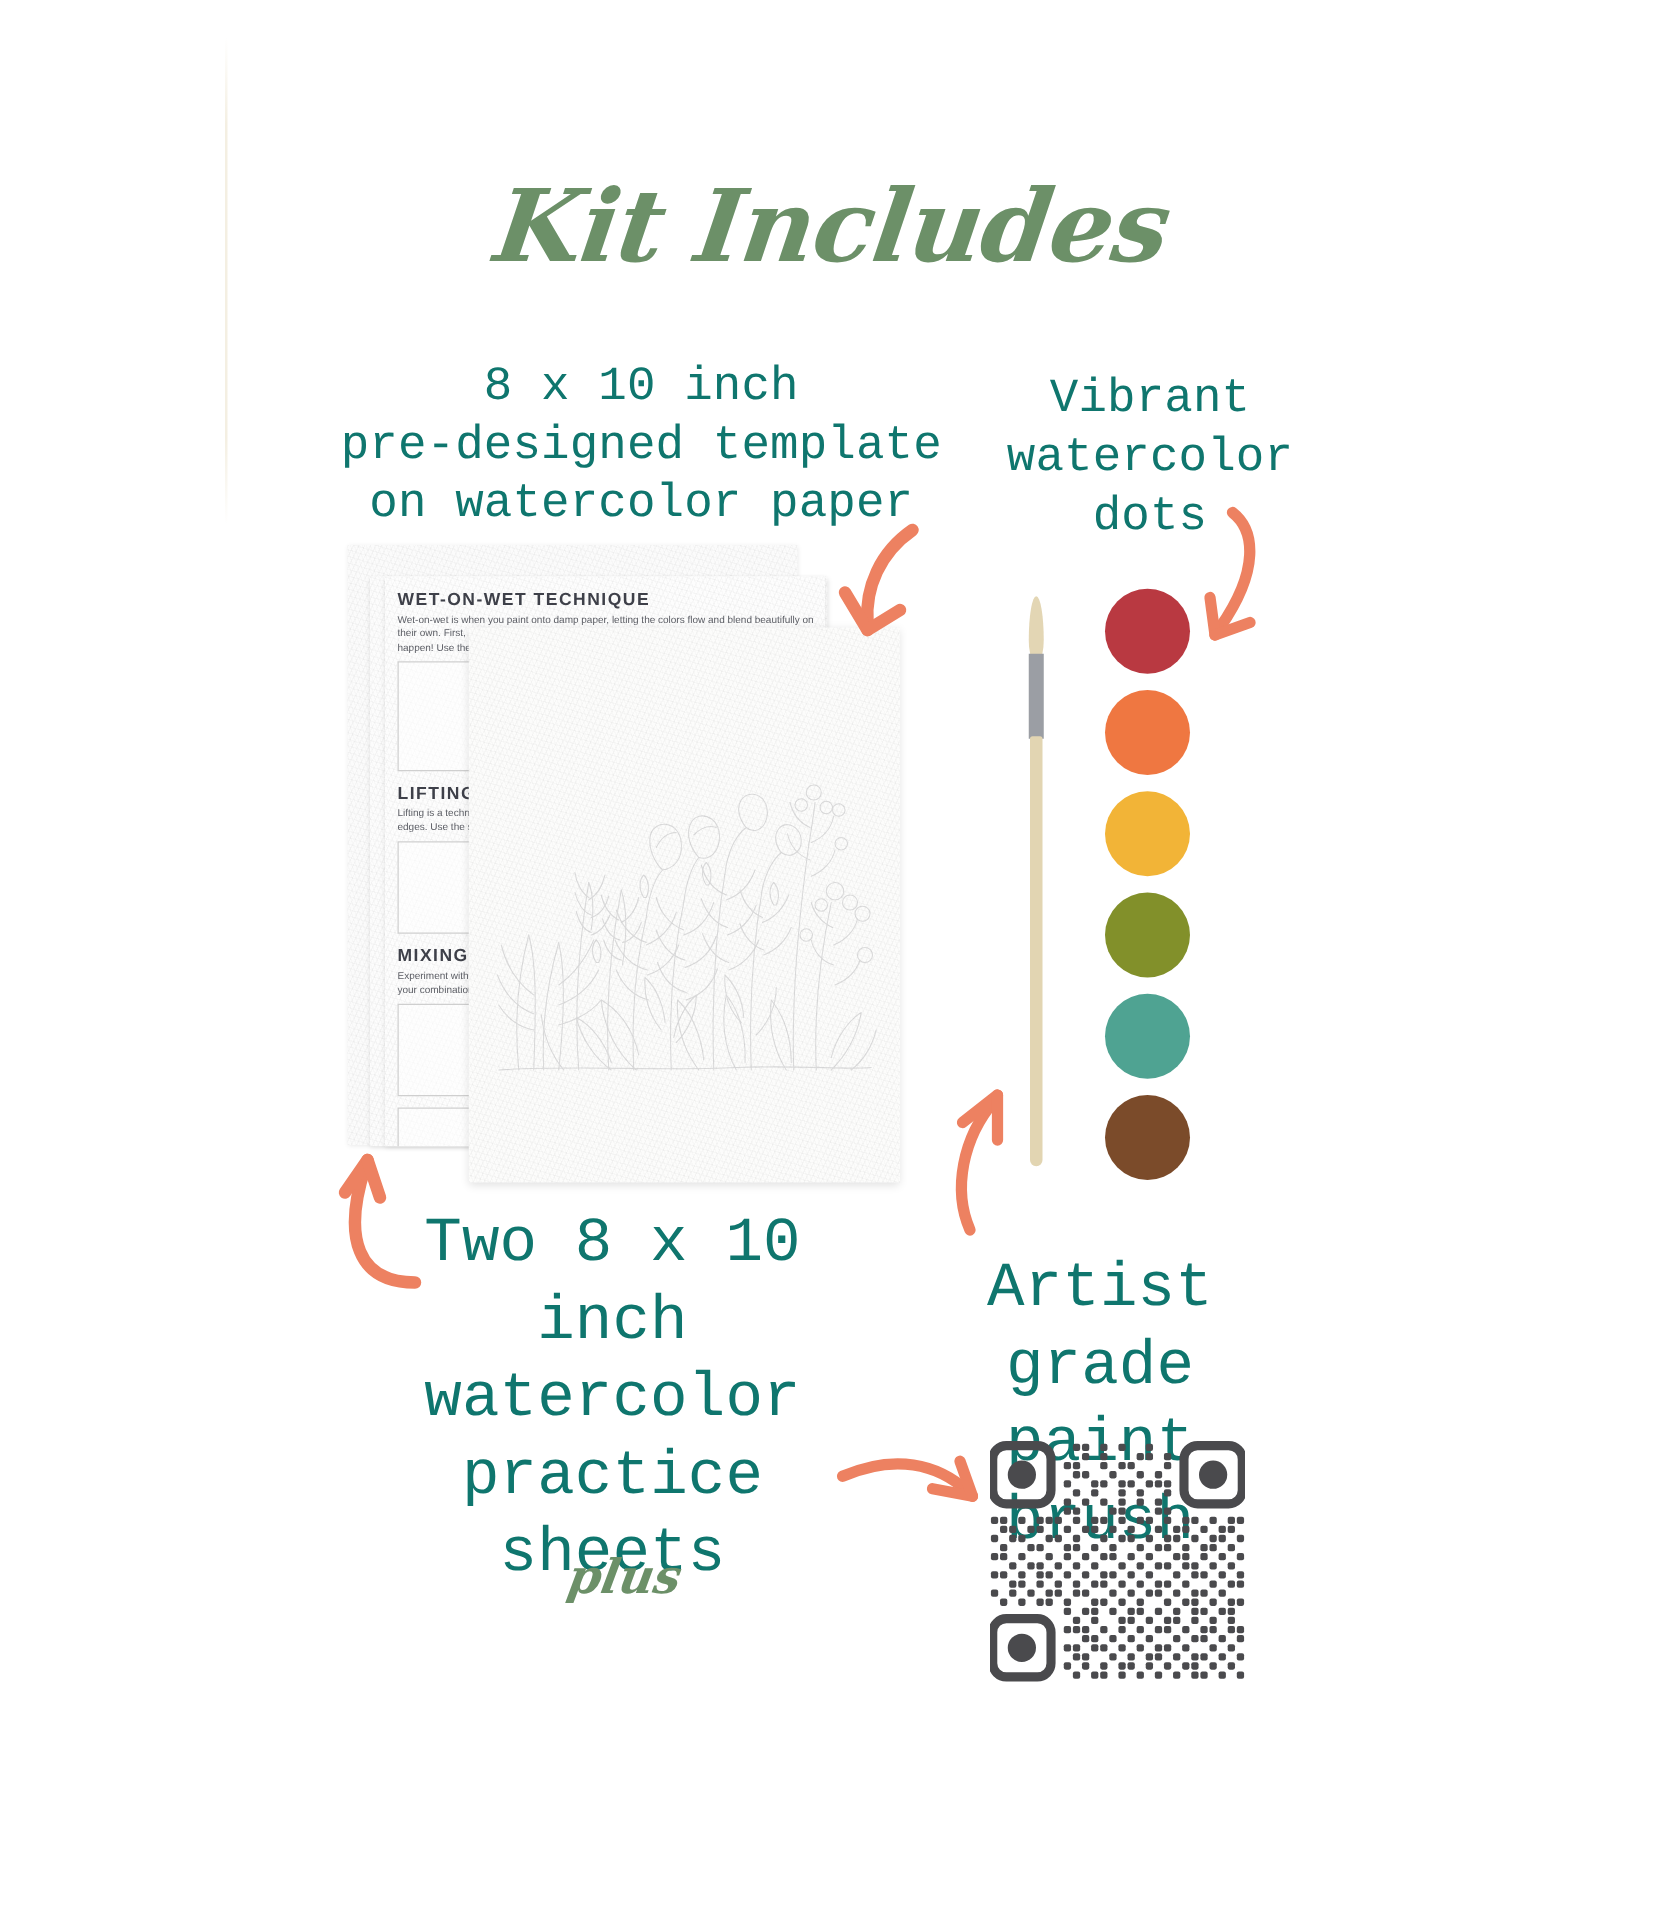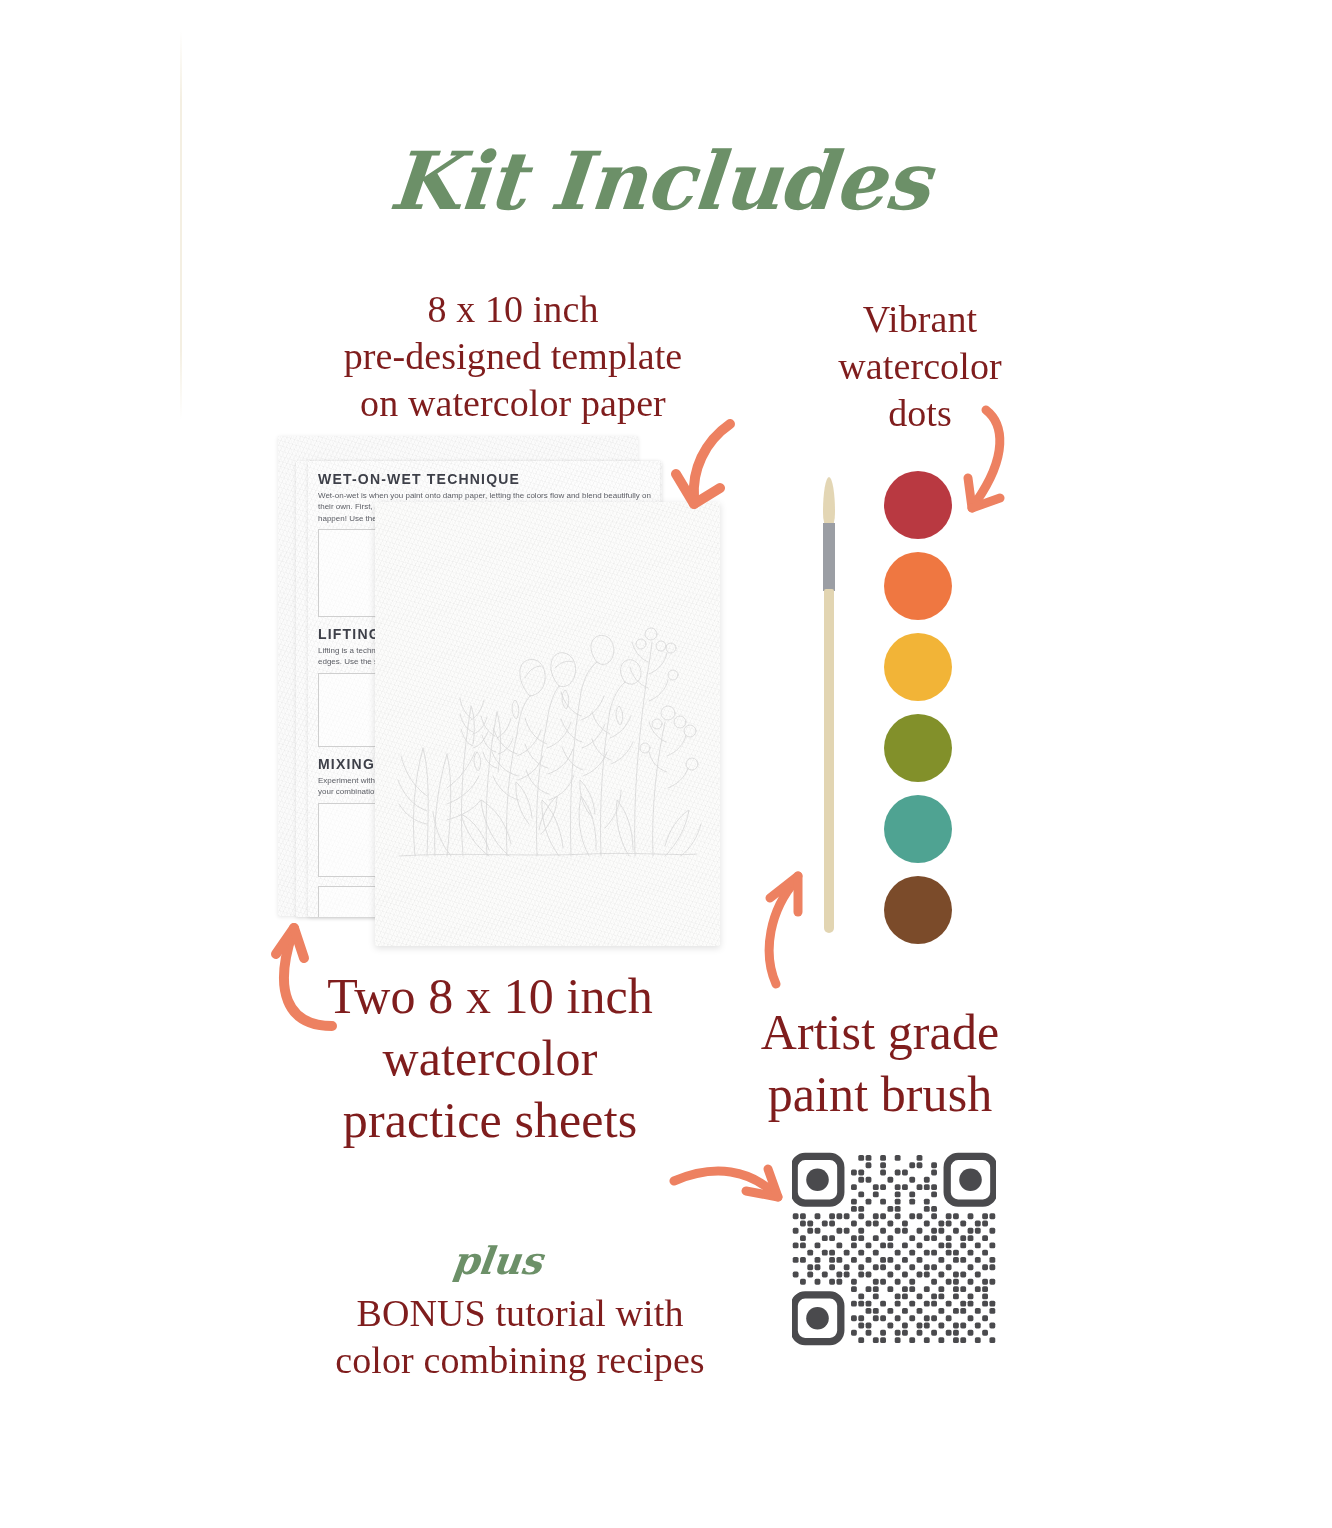--- a/index.html
+++ b/index.html
@@ -41,22 +41,22 @@
     font-weight: 700;
     font-size: 80px;
     letter-spacing: -1px;
     color: #6c9068;
     transform: skewX(-8deg);
   }
 
   
   .caption {
     position: absolute;
-    color: #7f1d1d;
-    font-family: Liberation Serif, serif;
+    color: #0f766e;
+    font-family: Liberation Mono, monospace;
     font-weight: 400;
     line-height: 1.24;
     letter-spacing: 0.1px;
   }
 
   #cap-template {
     left: 258px;
     top: 286px;
     width: 510px;
     text-align: center;
@@ -458,21 +458,20 @@
       <div class="dot" style="left: 884px; top: 876px; background: rgb(123, 75, 42);"></div>
     </div>
 
   <div class="caption" id="cap-practice">Two 8 x 10 inch<br>watercolor<br>practice sheets</div>
 
   <div class="caption" id="cap-brush">Artist grade<br>paint brush</div>
 
 
   <div class="plus-word">plus</div>
 
-  <div class="caption" id="cap-bonus">BONUS tutorial with<br>color combining recipes</div>
 
   <svg id="qr-code" viewBox="0 0 28 26">
       <rect x="9.1" y="0.1" width="0.8" height="0.8" rx="0.22" fill="#4a4a4d"></rect>
       <rect x="10.1" y="0.1" width="0.8" height="0.8" rx="0.22" fill="#4a4a4d"></rect>
       <rect x="12.1" y="0.1" width="0.8" height="0.8" rx="0.22" fill="#4a4a4d"></rect>
       <rect x="14.1" y="0.1" width="0.8" height="0.8" rx="0.22" fill="#4a4a4d"></rect>
       <rect x="17.1" y="0.1" width="0.8" height="0.8" rx="0.22" fill="#4a4a4d"></rect>
       <rect x="10.1" y="1.1" width="0.8" height="0.8" rx="0.22" fill="#4a4a4d"></rect>
       <rect x="12.1" y="1.1" width="0.8" height="0.8" rx="0.22" fill="#4a4a4d"></rect>
       <rect x="16.1" y="1.1" width="0.8" height="0.8" rx="0.22" fill="#4a4a4d"></rect>

